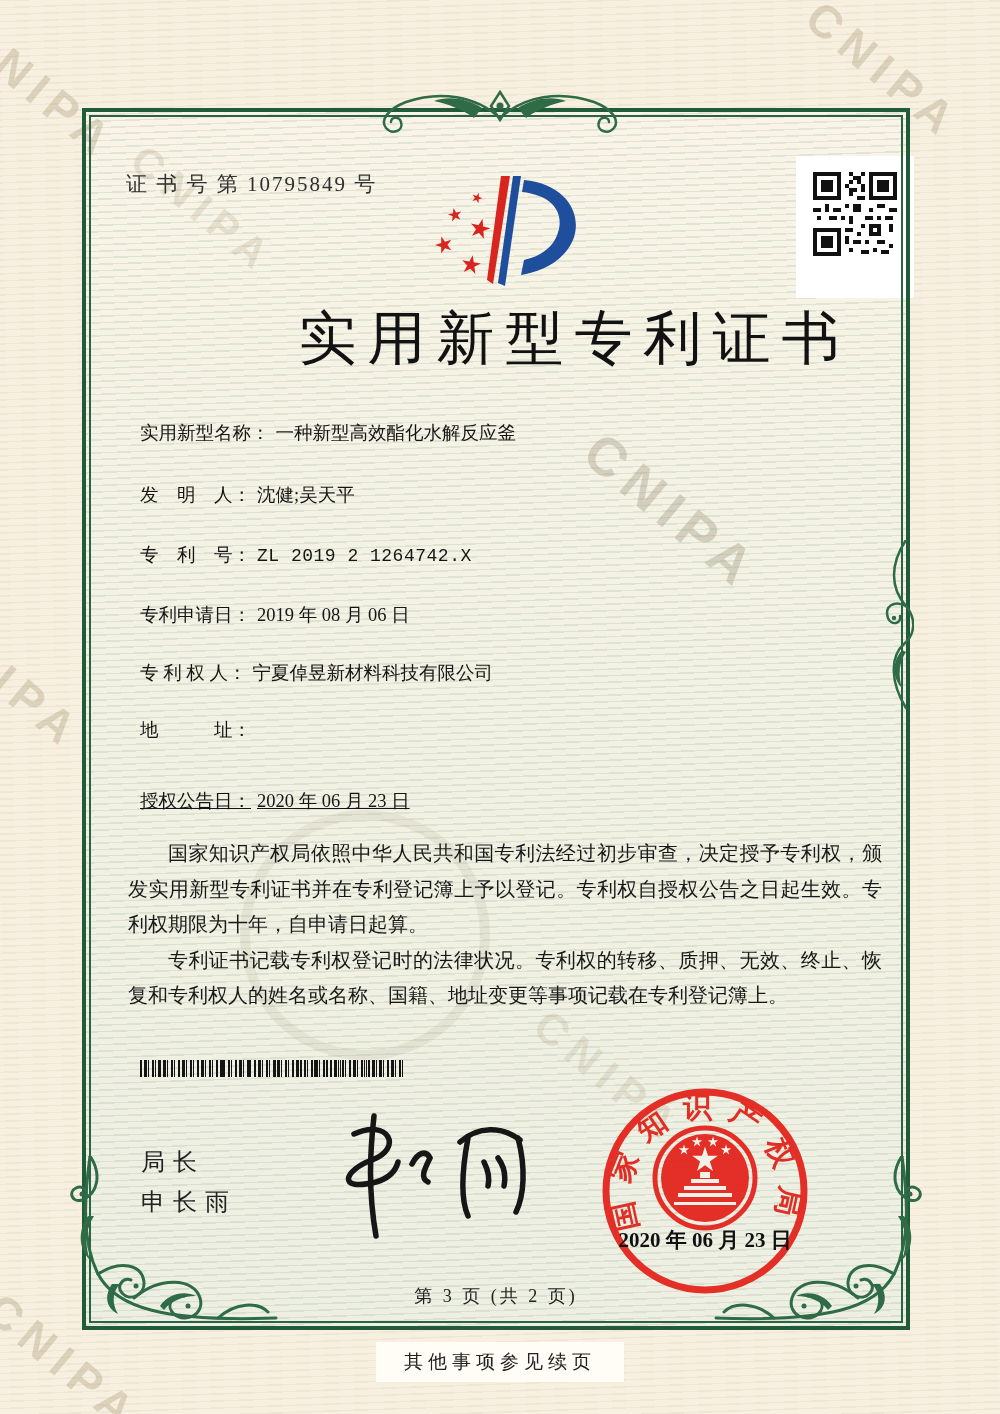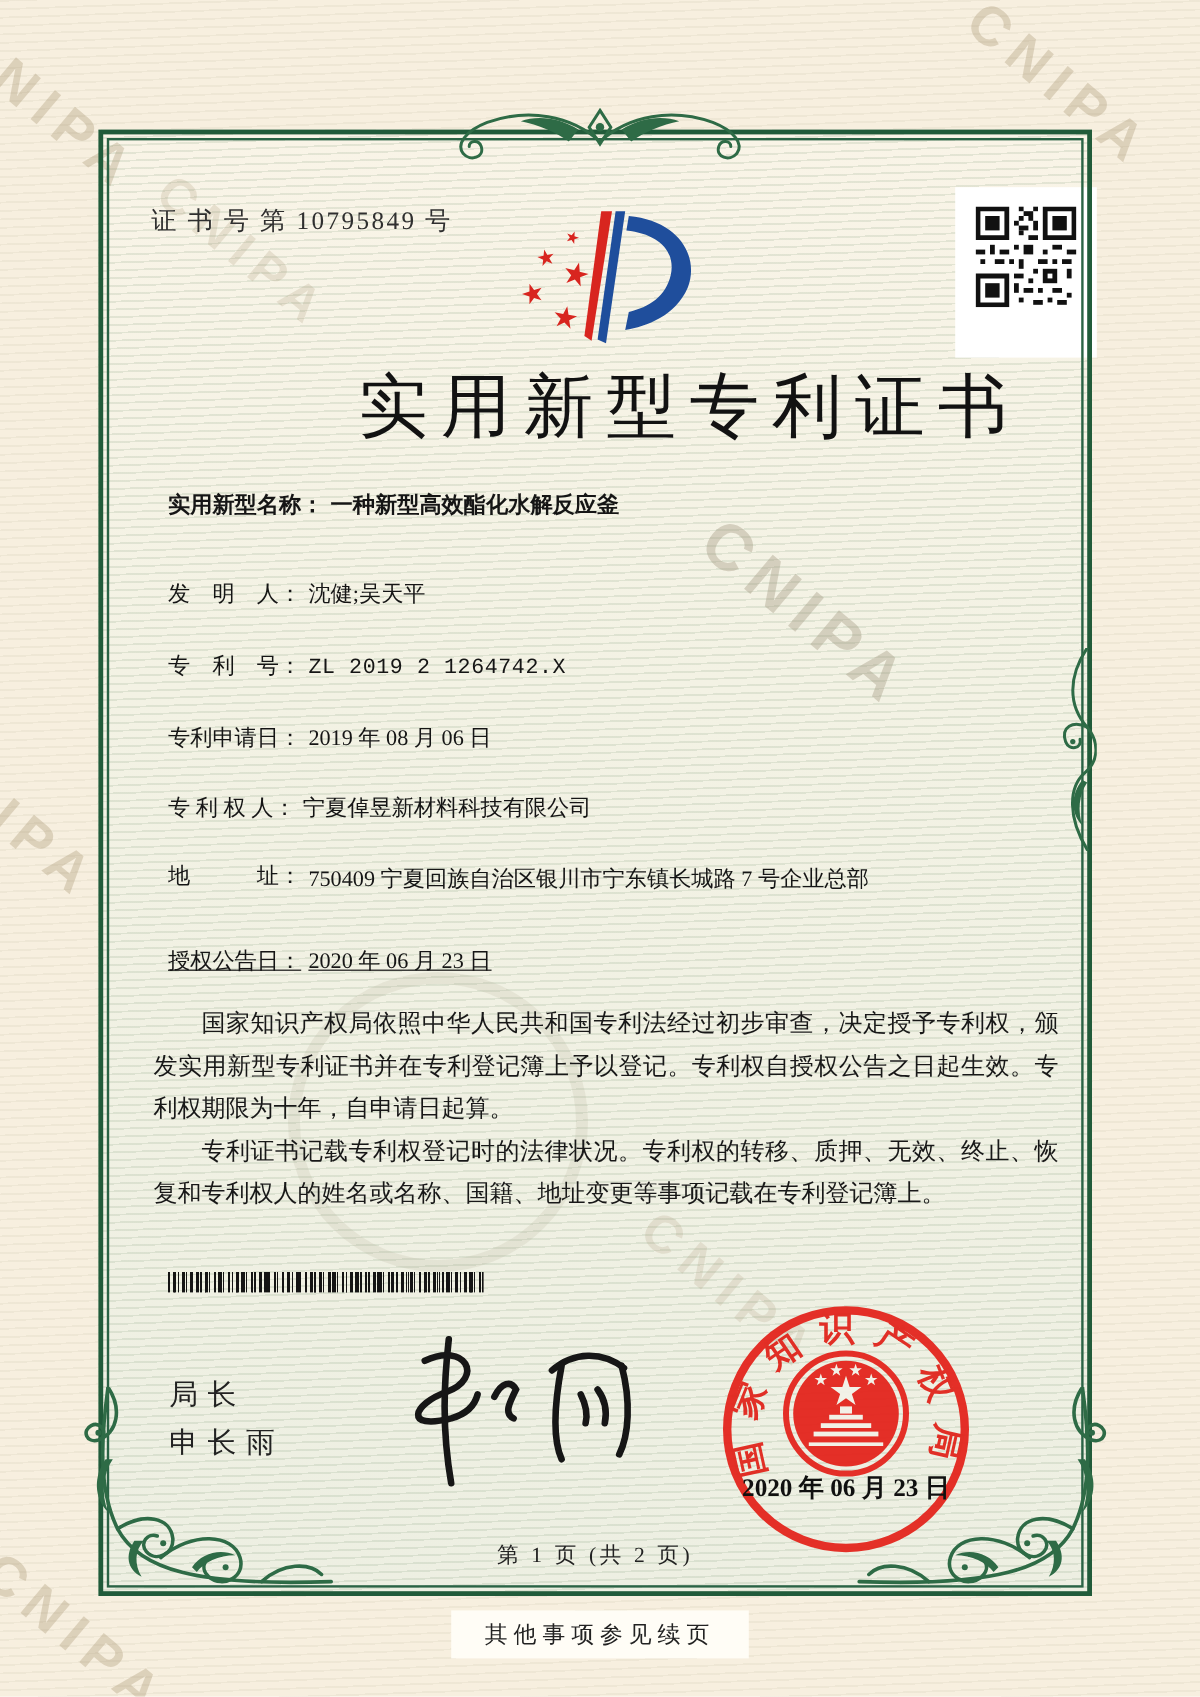--- a/index.html
+++ b/index.html
@@ -162,37 +162,37 @@
           <rect x="36" y="76" width="4" height="4"></rect>
             <rect x="48" y="78" width="8" height="4"></rect>
           <rect x="60" y="76" width="4" height="4"></rect>
             <rect x="68" y="78" width="8" height="4"></rect>
         </g>
       </svg>
     </div>
 
     <div class="abs title">实用新型专利证书</div>
 
-    <div class="abs field" style="top:408px;font-weight:bold;">
+    <div class="abs field" style="top:420px;">
       <span class="lbl">实用新型名称：</span><span class="val">一种新型高效酯化水解反应釜</span>
     </div>
     <div class="abs field" style="top:482px;">
       <span class="lbl">发　明　人：</span><span class="val">沈健;吴天平</span>
     </div>
     <div class="abs field" style="top:542px;">
       <span class="lbl">专　利　号：</span><span class="val mono">ZL 2019 2 1264742.X</span>
     </div>
     <div class="abs field" style="top:602px;">
       <span class="lbl">专利申请日：</span><span class="val">2019 年 08 月 06 日</span>
     </div>
     <div class="abs field" style="top:660px;">
       <span class="lbl">专 利 权 人：</span><span class="val">宁夏倬昱新材料科技有限公司</span>
     </div>
     <div class="abs field" style="top:717px;">
-      <span class="lbl">地　　　址：</span><span class="val addr-val"><span style="display:block;">750409 宁夏回族自治区银川市宁东镇长城路 7 号企业总部</span></span>
+      <span class="lbl">地　　　址：</span><span class="val addr-val"></span>
     </div>
     <div class="abs field" style="top:788px;text-decoration:underline;">
       <span class="lbl">授权公告日：</span><span class="val">2020 年 06 月 23 日</span>
     </div>
 
     <div class="abs body-text">
       <p>国家知识产权局依照中华人民共和国专利法经过初步审查，决定授予专利权，颁发实用新型专利证书并在专利登记簿上予以登记。专利权自授权公告之日起生效。专利权期限为十年，自申请日起算。</p>
       <p>专利证书记载专利权登记时的法律状况。专利权的转移、质押、无效、终止、恢复和专利权人的姓名或名称、国籍、地址变更等事项记载在专利登记簿上。</p>
     </div>
 
@@ -232,21 +232,21 @@
             <rect x="-14" y="1" width="28" height="4"></rect>
             <rect x="-21" y="8" width="42" height="4"></rect>
             <rect x="-27" y="15" width="54" height="4"></rect>
             <rect x="-31" y="24" width="62" height="3"></rect>
           </g>
         </g>
       </g>
     </svg>
     <div class="abs seal-date">2020 年 06 月 23 日</div>
 
-    <div class="abs page-info">第 1 页 (共 2 页)</div>
+    <div class="abs page-info">第 3 页 (共 2 页)</div>
     <div class="abs footer-note">其他事项参见续页</div>
   </div>
 
   <div class="frame-borders"></div>
 
   <svg class="ornament" style="left:368px; top:78px;" width="264" height="62" viewBox="0 0 264 62" fill="none" stroke="#2e6b46" stroke-width="2.5" stroke-linecap="round">
     <path d="M132 40 C156 18 192 12 226 24 C244 31 252 42 246 50 C240 57 228 53 231 44 C233 38 241 39 241 44"></path>
     <path d="M132 40 C108 18 72 12 38 24 C20 31 12 42 18 50 C24 57 36 53 33 44 C31 38 23 39 23 44"></path>
     <path d="M150 30 C166 20 184 18 198 23 C184 26 168 32 158 40 Z" fill="#2e6b46" stroke="none"></path>
     <path d="M114 30 C98 20 80 18 66 23 C80 26 96 32 106 40 Z" fill="#2e6b46" stroke="none"></path>

